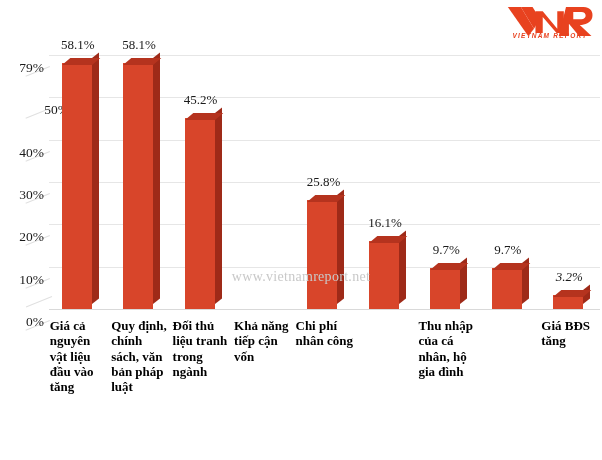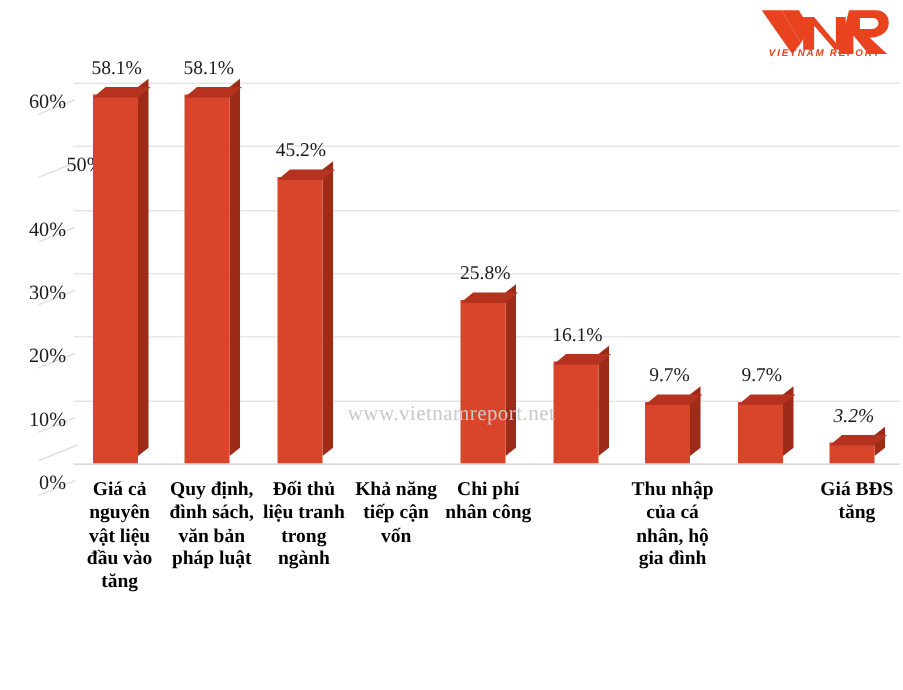--- a/index.html
+++ b/index.html
@@ -172,21 +172,20 @@
     position: absolute;
     left: 49px;
     top: 318px;
     width: 553px;
     height: 140px;
   }
   .cat-label {
     position: absolute;
     top: 0;
     width: 60px;
-    text-align: center;
     font-size: 13px;
     font-weight: bold;
     line-height: 1.18;
     color: #000000;
   }
 </style>
 </head>
 <body>
 
 <div id="chart-root">
@@ -214,21 +213,21 @@
         <div class="gridline" style="top: 127px;"></div>
         <div class="gridline sloped" style="top: 138px;"></div>
         <div class="gridline" style="top: 169.333px;"></div>
         <div class="gridline sloped" style="top: 180.333px;"></div>
         <div class="gridline" style="top: 211.667px;"></div>
         <div class="gridline sloped" style="top: 222.667px;"></div>
         <div class="gridline" style="top: 254px;"></div>
         <div class="gridline sloped" style="top: 265px;"></div>
       </div>
     <div id="yticks">
-        <div class="ytick" style="top: 6px;">60%</div>
+        <div class="ytick" style="top: 6px;">79%</div>
         <div class="ytick" style="top: 48.3333px; margin-left: 25px;">50%</div>
         <div class="ytick" style="top: 90.6667px;">40%</div>
         <div class="ytick" style="top: 133px;">30%</div>
         <div class="ytick" style="top: 175.333px;">20%</div>
         <div class="ytick" style="top: 217.667px;">10%</div>
         <div class="ytick" style="top: 260px;">0%</div>
       </div>
     <div id="bars">
         <div class="bar-slot" style="left: 0px; width: 61.4444px;">
           <div class="bar-3d" style="height: 245.957px; bottom: 6px; left: 12.7222px;">
@@ -297,21 +296,21 @@
       </div>
   </div>
 
   <div id="floor-edge"></div>
   <div id="baseline"></div>
 
   <div id="watermark">www.vietnamreport.net</div>
 
   <div id="categories">
       <div class="cat-label" style="left: 0.722222px;">Giá cả nguyên vật liệu đầu vào tăng</div>
-      <div class="cat-label" style="left: 62.1667px;">Quy định, đình sách, văn bản pháp luật</div>
+      <div class="cat-label" style="left: 62.1667px;">Quy định, chính sách, văn bản pháp luật</div>
       <div class="cat-label" style="left: 123.611px;">Đối thủ liệu tranh trong ngành</div>
       <div class="cat-label" style="left: 185.056px;">Khả năng tiếp cận vốn</div>
       <div class="cat-label" style="left: 246.5px;">Chi phí nhân công</div>
       <div class="cat-label" style="left: 369.389px;">Thu nhập của cá nhân, hộ gia đình</div>
       <div class="cat-label" style="left: 492.278px;">Giá BĐS tăng</div>
     </div>
 
 </div>
 
 </body></html>

